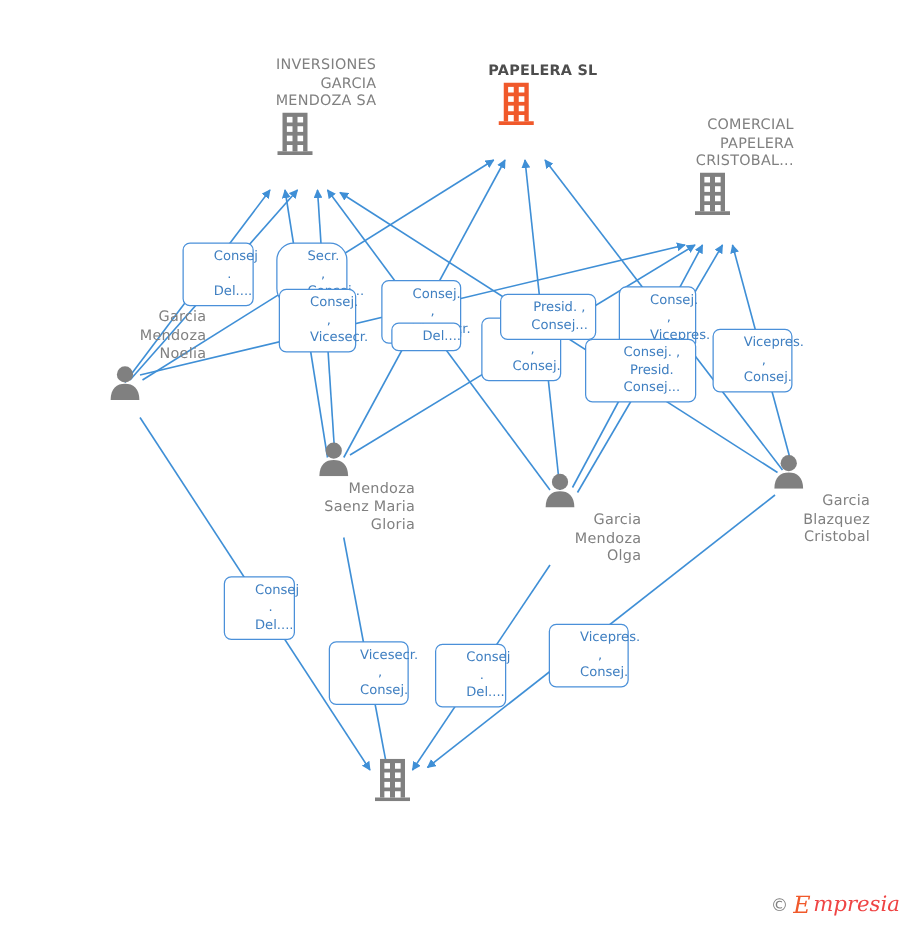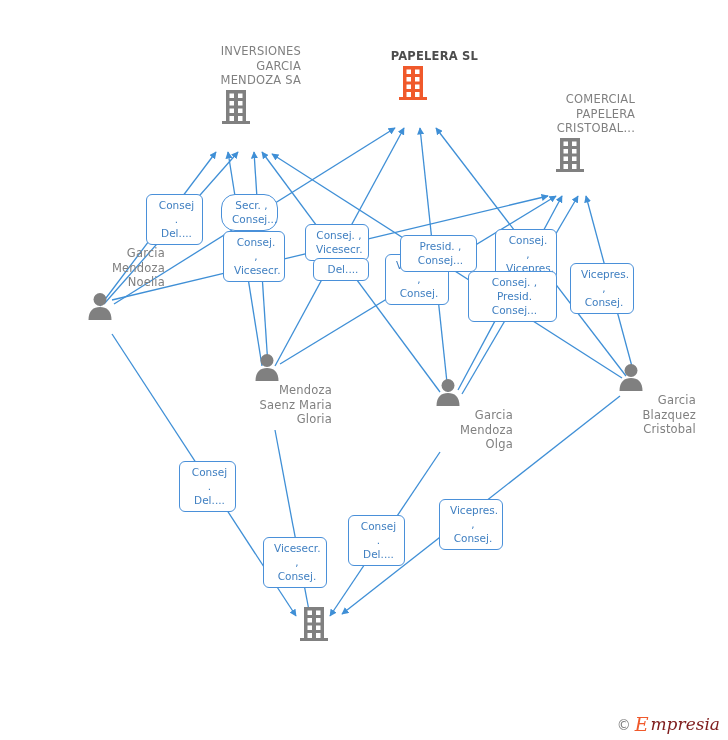--- a/index.html
+++ b/index.html
@@ -52,21 +52,21 @@
 
   .edge-label {
     position: absolute;
     border: 1px solid #4a90d9;
     border-radius: 6px;
     background: #ffffff;
     color: #3f7fc1;
     font-size: 10.5px;
     line-height: 14px;
     text-align: center;
-    padding: 3px 6px 4px 10px;
+    padding: 3px 6px 4px 24px;
     white-space: pre-line;
     box-sizing: border-box;
     z-index: 10;
   }
   .watermark {
     position: absolute;
     right: 8px;
     bottom: 6px;
     display: flex;
     align-items: center;
@@ -81,21 +81,21 @@
     font-family: "DejaVu Serif", serif;
     font-style: italic;
     font-size: 19px;
     color: #f0592b;
     line-height: 1;
   }
   .watermark .brand-rest {
     font-family: "DejaVu Serif", serif;
     font-style: italic;
     font-size: 17px;
-    color: #7f1d1d;
+    color: #ef4444;
     line-height: 1;
     margin-left: -2px;
   }
 </style>
 </head>
 <body>
 
 <div id="stage">
 
   <svg id="edges" viewBox="0 0 728 740" xmlns="http://www.w3.org/2000/svg">
@@ -142,21 +142,21 @@
       <div class="edge-label" style="left: 400px; top: 235px; width: 77px; min-height: 37px; z-index: 16;">Presid. ,
 Consej...</div>
       <div class="edge-label" style="left: 495px; top: 229px; width: 62px; min-height: 37px; z-index: 17;">Consej. ,
 Vicepres.</div>
       <div class="edge-label" style="left: 468px; top: 271px; width: 89px; min-height: 34px; z-index: 18;">Consej. ,
 Presid. Consej...</div>
       <div class="edge-label" style="left: 570px; top: 263px; width: 64px; min-height: 37px; z-index: 19;">Vicepres. ,
 Consej.</div>
       <div class="edge-label" style="left: 179px; top: 461px; width: 57px; min-height: 37px; z-index: 20;">Consej .
 Del....</div>
-      <div class="edge-label" style="left: 263px; top: 513px; width: 64px; min-height: 37px; z-index: 21; margin-top: 24px;">Vicesecr. ,
+      <div class="edge-label" style="left: 263px; top: 513px; width: 64px; min-height: 37px; z-index: 21;">Vicesecr. ,
 Consej.</div>
       <div class="edge-label" style="left: 348px; top: 515px; width: 57px; min-height: 37px; z-index: 22;">Consej .
 Del....</div>
       <div class="edge-label" style="left: 439px; top: 499px; width: 64px; min-height: 37px; z-index: 23;">Vicepres. ,
 Consej.</div>
     </div>
   <div id="node-layer">
       <div class="node company caption-above" style="left: 236px; top: 44px;">
         <div class="caption">INVERSIONES
 GARCIA

